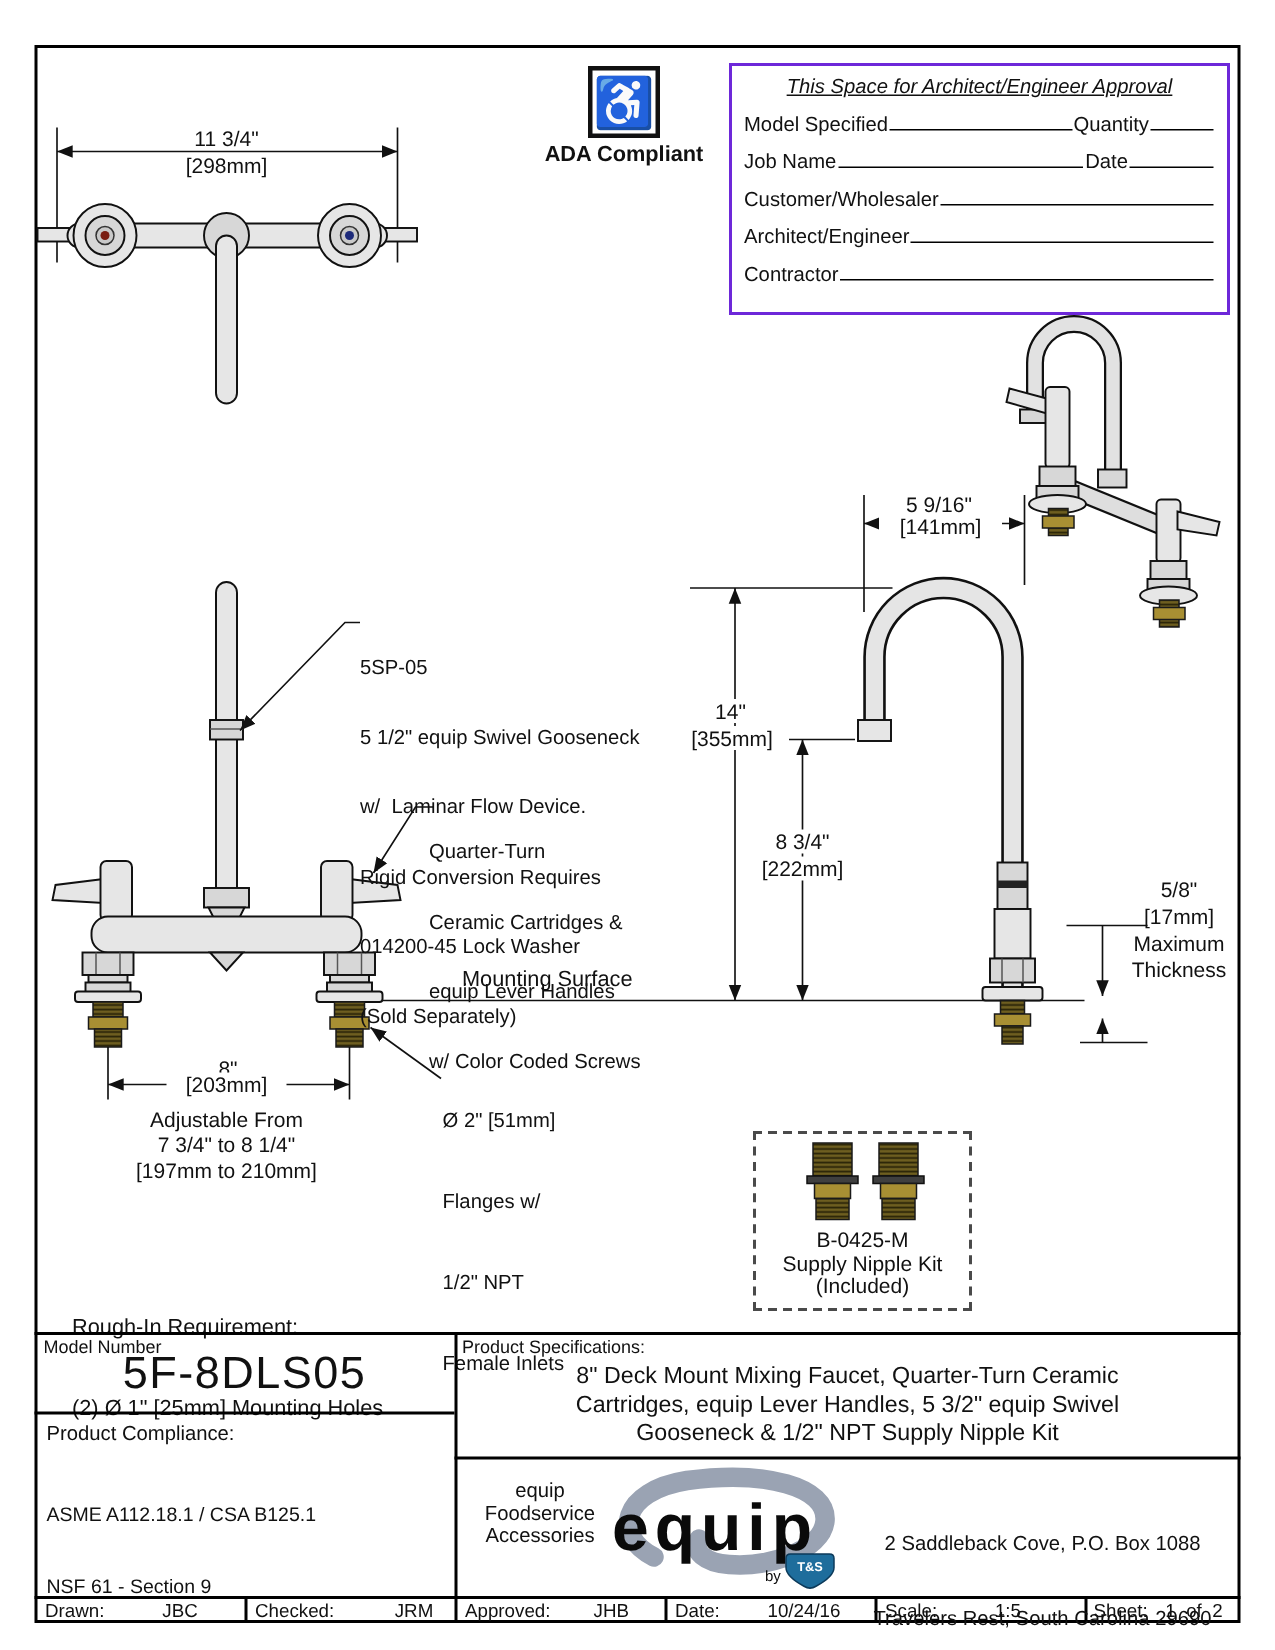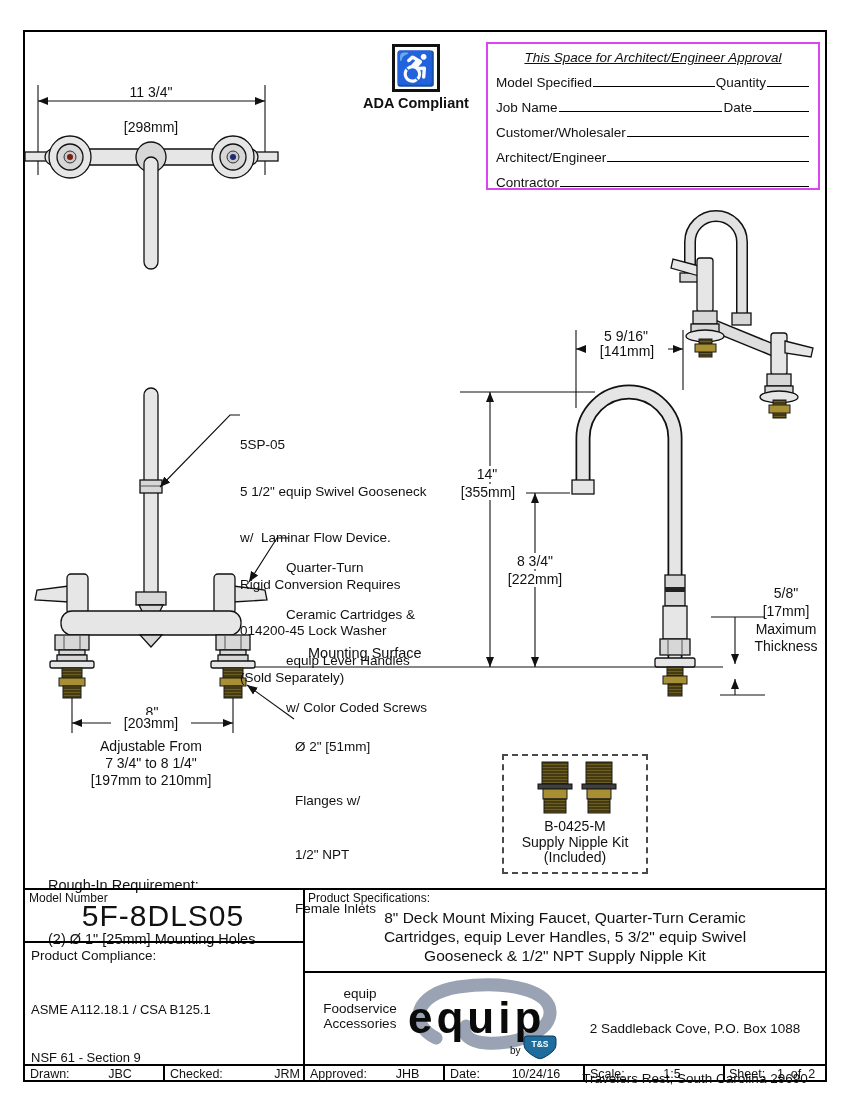--- a/index.html
+++ b/index.html
@@ -11,21 +11,21 @@
   .t { position:absolute; white-space:pre; }
   .c { text-align:center; }
   .mask { background:#fff; }
   .dimtxt { font-size:14px; line-height:16px; }
   .co { font-size:13.5px; line-height:15.5px; }
   svg.draw { position:absolute; left:23px; top:30px; }
   
   .ada-box { position:absolute; left:392px; top:44px; width:48px; height:48px; border:3px solid #111; display:flex; align-items:center; justify-content:center; font-size:33px; line-height:1; }
   .ada-label { position:absolute; left:350px; top:95px; width:132px; text-align:center; font-size:14.5px; font-weight:bold; }
   
-  .appr { position:absolute; left:486px; top:42px; width:334px; height:148px; border:2px solid #d946ef; padding:4px 8px 2px 8px; font-size:13.5px; }
+  .appr { position:absolute; left:486px; top:42px; width:334px; height:168px; border:2px solid #6d28d9; padding:4px 8px 2px 8px; font-size:13.5px; }
   .appr-title { text-align:center; font-style:italic; text-decoration:underline; margin-top:2px; }
   .arow { display:flex; align-items:flex-end; height:25px; }
   .arow .lbl { white-space:nowrap; }
   .fill { flex:1 1 auto; border-bottom:1.2px solid #000; margin:0 1px 3px 1px; height:2px; }
   .fill.w56 { flex:0 0 56px; }
   .fill.w42 { flex:0 0 42px; }
   
   .kitbox { position:absolute; left:502px; top:754px; width:146px; height:120px; border:2px dashed #4a4a4a; }
   .kittxt { position:absolute; left:503px; top:819px; width:144px; text-align:center; font-size:14px; line-height:15.5px; }
   
@@ -223,21 +223,21 @@
       <span class="lbl">Architect/Engineer</span>
         <span class="fill"></span>
     </div>
     <div class="arow">
       <span class="lbl">Contractor</span>
         <span class="fill"></span>
     </div>
   </div>
 
   <div class="t c dimtxt" style="left:113px;top:84px;width:76px;">11 3/4"</div>
-  <div class="t c dimtxt mask" style="left:109px;top:102px;width:84px;margin-top:17px;">[298mm]</div>
+  <div class="t c dimtxt mask" style="left:109px;top:102px;width:84px;">[298mm]</div>
 
   <div class="t c dimtxt" style="left:588px;top:328px;width:76px;">5 9/16"</div>
   <div class="t c dimtxt mask" style="left:586px;top:343px;width:82px;">[141mm]</div>
 
   <div class="t c dimtxt mask" style="left:461px;top:466px;width:52px;">14"</div>
   <div class="t c dimtxt mask" style="left:450px;top:484px;width:76px;">[355mm]</div>
 
   <div class="t c dimtxt mask" style="left:506px;top:553px;width:58px;">8 3/4"</div>
   <div class="t c dimtxt mask" style="left:497px;top:571px;width:76px;">[222mm]</div>
 
@@ -337,21 +337,21 @@
   <div class="addr">
     <div>2 Saddleback Cove, P.O. Box 1088</div>
     <div>Travelers Rest, South Carolina 29690</div>
     
     
   </div>
 
   <div class="fcell-lbl" style="left:30px;">Drawn:</div>
   <div class="fcell-val" style="left:80px;width:80px;">JBC</div>
   <div class="fcell-lbl" style="left:170px;text-align:center;">Checked:</div>
-  <div class="fcell-val" style="left:228px;width:72px;text-align:right;">JRM</div>
+  <div class="fcell-val" style="left:240px;width:72px;">JRM</div>
   <div class="fcell-lbl" style="left:310px;">Approved:</div>
   <div class="fcell-val" style="left:375px;width:65px;">JHB</div>
   <div class="fcell-lbl" style="left:450px;">Date:</div>
   <div class="fcell-val" style="left:492px;width:88px;">10/24/16</div>
   <div class="fcell-lbl" style="left:590px;">Scale:</div>
   <div class="fcell-val" style="left:632px;width:80px;">1:5</div>
   <div class="fcell-lbl" style="left:729px;">Sheet:</div>
   <div class="fcell-val" style="left:768px;width:56px;">1  of  2</div>
 </div>
 

